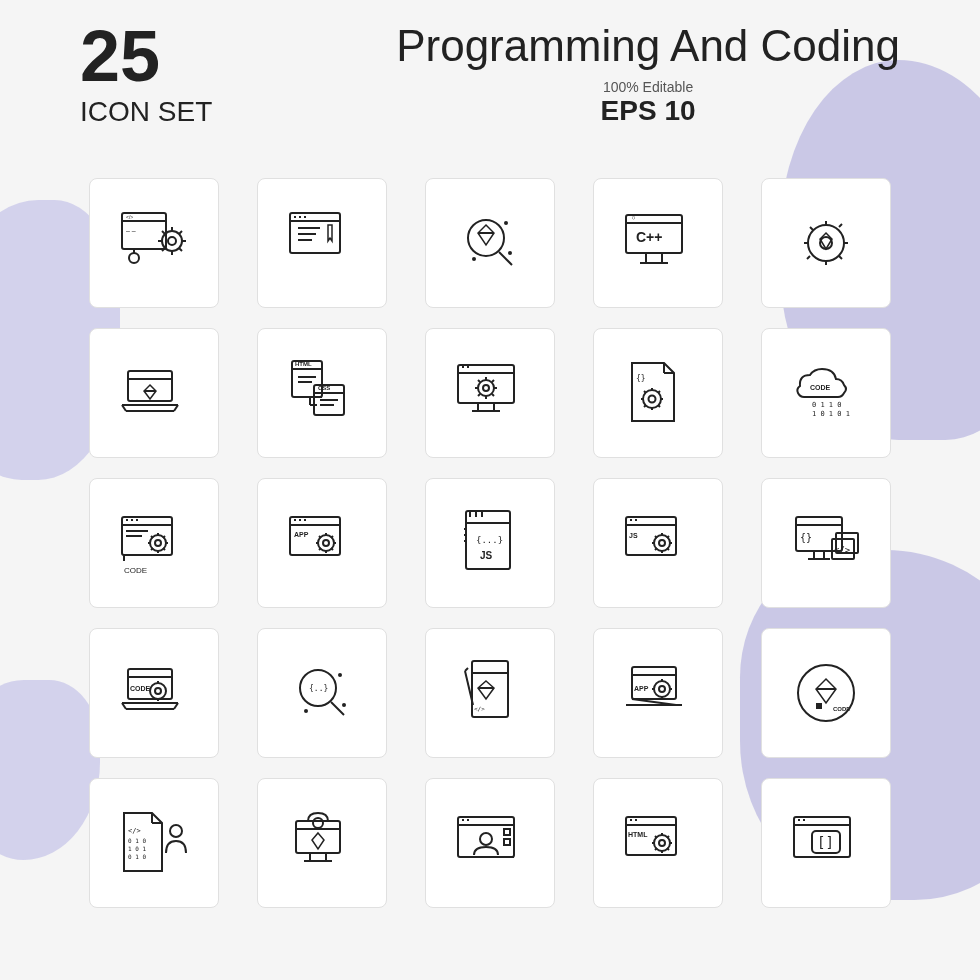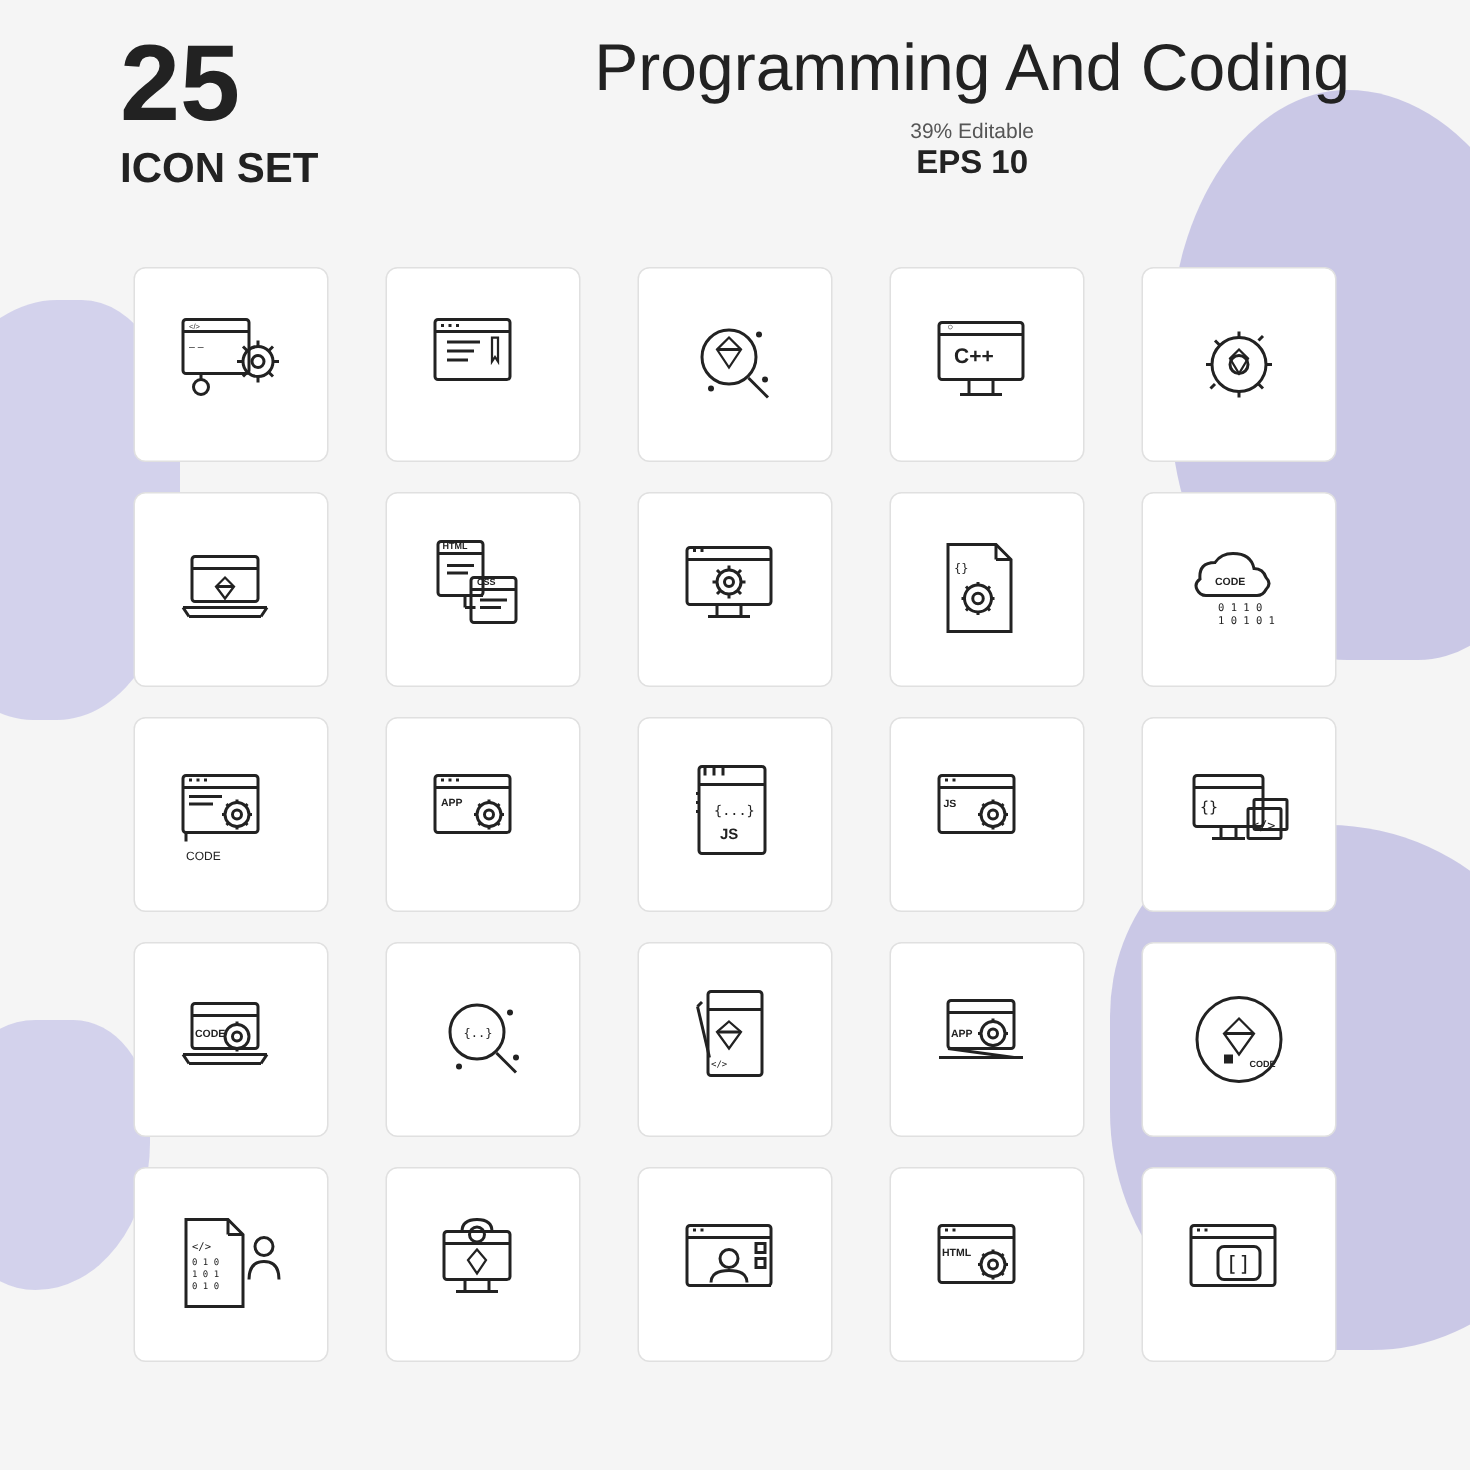--- a/index.html
+++ b/index.html
@@ -64,40 +64,40 @@
       flex-direction: column;
     }
     .big-number {
       font-size: 72px;
       font-weight: 900;
       color: #222;
       line-height: 1;
     }
     .icon-set-label {
       font-size: 28px;
-      font-weight: 700;
+      font-weight: 400;
       color: #222;
       margin-top: 4px;
     }
     .header-right {
       text-align: center;
     }
     .title-main {
       font-size: 44px;
       font-weight: 400;
       color: #222;
       line-height: 1.2;
     }
     .subtitle-editable {
       font-size: 14px;
       color: #555;
       margin-top: 6px;
     }
     .subtitle-eps {
-      font-size: 22px;
+      font-size: 28px;
       font-weight: 700;
       color: #222;
     }
 
     
     .icon-grid {
       position: relative;
       z-index: 10;
       display: grid;
       grid-template-columns: repeat(5, 1fr);
@@ -131,21 +131,21 @@
 <div class="bg-blob blob-right-bottom"></div>
 <div class="bg-blob blob-left-bottom"></div>
 
 <div class="header">
   <div class="header-left">
     <span class="big-number">25</span>
     <span class="icon-set-label">ICON SET</span>
   </div>
   <div class="header-right">
     <div class="title-main">Programming And Coding</div>
-    <div class="subtitle-editable">39% Editable</div>
+    <div class="subtitle-editable">100% Editable</div>
     <div class="subtitle-eps">EPS 10</div>
   </div>
 </div>
 
 <div class="icon-grid">
 
   <div class="icon-cell">
     <svg viewBox="0 0 80 80" fill="none" stroke="#222" stroke-width="2">
       <rect x="8" y="10" width="44" height="36" rx="2"></rect>
       <line x1="8" y1="18" x2="52" y2="18"></line>

